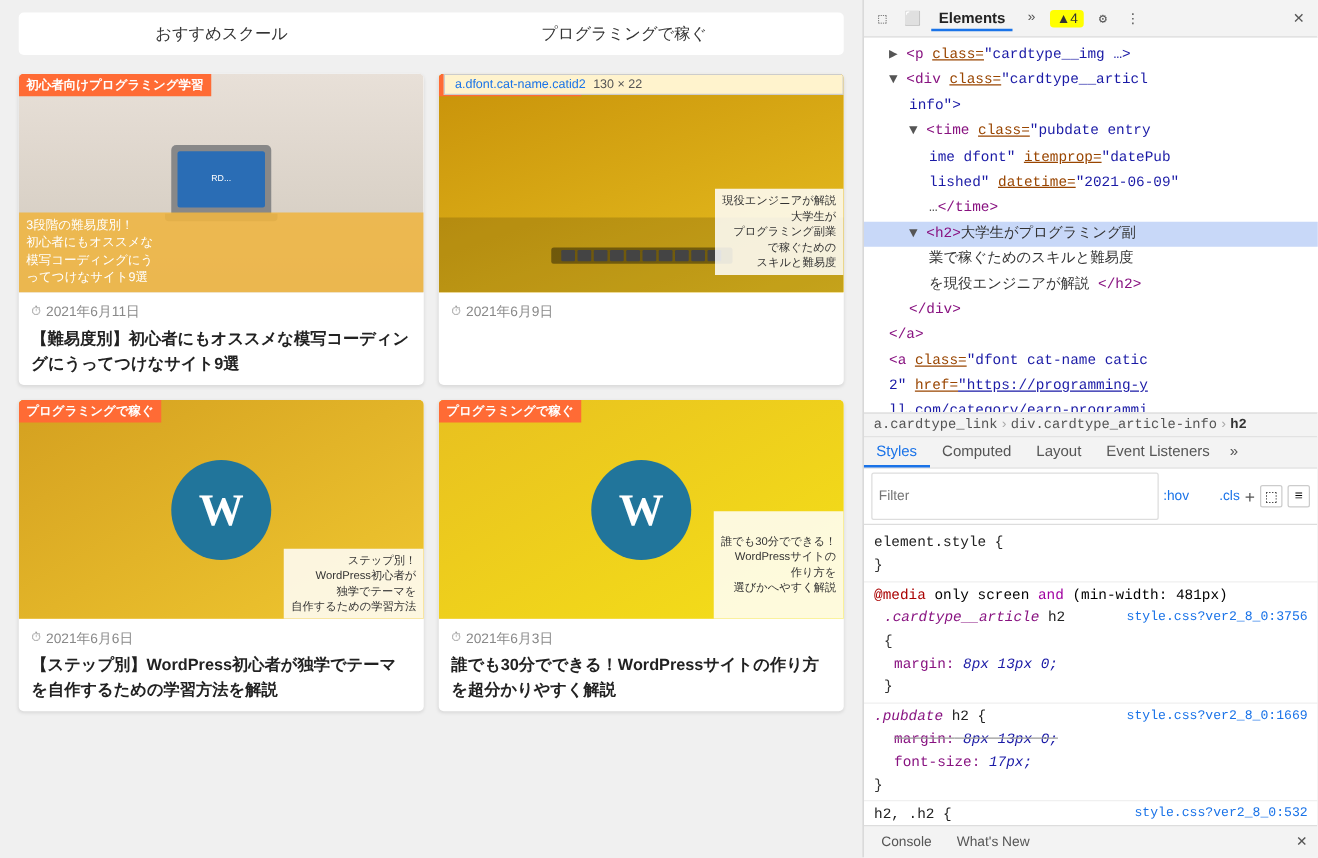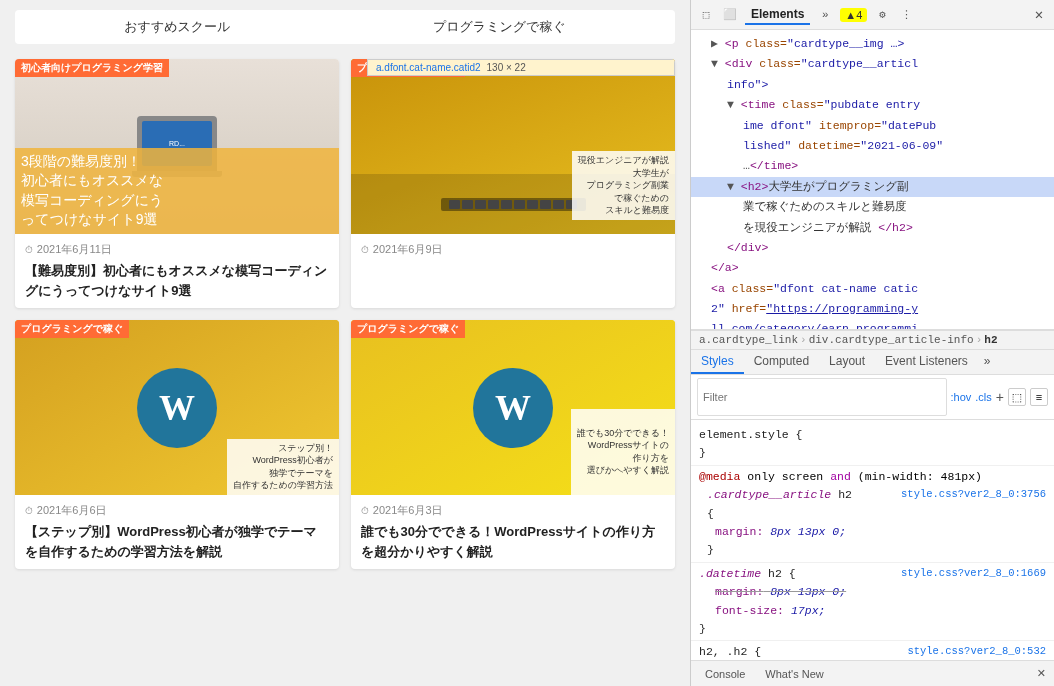--- a/index.html
+++ b/index.html
@@ -155,21 +155,21 @@
       overflow: hidden;
       line-height: 1.6;
       font-size: 11.5px;
     }
 
     .dom-highlighted {
       background: #c8d8f8;
     }
 
     .tag { color: #881280; }
-    .attr-name { color: #994500; }
+    .attr-name { color: #994500; text-decoration: underline; }
     .attr-val { color: #1a1aa6; }
     .attr-link { color: #1a1aa6; text-decoration: underline; }
     .text-node { color: #333; }
     .ellipsis { color: #555; }
     .indent-1 { padding-left: 20px; }
     .indent-2 { padding-left: 36px; }
     .indent-3 { padding-left: 52px; }
     .expander { color: #555; }
 
     
@@ -230,21 +230,21 @@
     .filter-input {
       flex: 1;
       border: 1px solid #ddd;
       border-radius: 2px;
       padding: 12px 5px;
       font-size: 11px;
       outline: none;
     }
 
     .filter-hov { color: #1a73e8; font-size: 11px; cursor: pointer; }
-    .filter-cls { color: #1a73e8; font-size: 11px; cursor: pointer; }
+    .filter-cls { color: #1a73e8; font-size: 11px; cursor: pointer; margin-left: 20px; }
     .filter-plus { color: #555; font-size: 14px; cursor: pointer; }
     .filter-icons { display: flex; gap: 4px; }
     .filter-icon-btn { width: 18px; height: 18px; display: flex; align-items: center; justify-content: center; font-size: 11px; cursor: pointer; border: 1px solid #ccc; border-radius: 2px; }
 
     
     .css-rules {
       padding: 4px 0;
       overflow-y: auto;
       flex: 1;
       font-family: 'Courier New', monospace;
@@ -380,36 +380,36 @@
         <div class="card1-img">
 
           <div style="display:flex;flex-direction:column;align-items:center;">
             <div class="card1-laptop">
               <div class="card1-laptop-screen">
                 <div style="font-size:7px;color:#fff;font-family:Arial;">RD...</div>
               </div>
             </div>
             <div style="width:90px;height:6px;background:#999;border-radius:0 0 3px 3px;"></div>
           </div>
-          <div style="position:absolute;bottom:0;left:0;right:0;background:rgba(240,180,60,0.85);padding:4px 6px;font-size:14px;color:#fff;line-height:1.4;">
+          <div style="position:absolute;bottom:0;left:0;right:0;background:rgba(240,180,60,0.85);padding:4px 6px;font-size:10px;color:#fff;line-height:1.4;">
             3段階の難易度別！<br>初心者にもオススメな<br>模写コーディングにう<br>ってつけなサイト9選
           </div>
         </div>
         <div class="badge-top">初心者向けプログラミング学習</div>
       </div>
       <div class="card-body">
         <div class="card-date">2021年6月11日</div>
         <div class="card-title">【難易度別】初心者にもオススメな模写コーディングにうってつけなサイト9選</div>
       </div>
     </div>
 
     <div class="card">
       <div class="card-thumb">
 
-        <div style="position:absolute;top:0;left:16px;right:0;z-index:10;">
+        <div style="position:absolute;top:0;left:4px;right:0;z-index:10;">
           <div style="background:#fff3cd;border:1px solid #ccc;padding:2px 8px;font-size:10px;display:flex;align-items:center;gap:6px;font-family:Arial;">
             <span style="color:#1a73e8;">a.dfont.cat-name.catid2</span>
             <span style="color:#555;">130 × 22</span>
           </div>
         </div>
         <div class="hands-typing">
 
           <div style="width:100%;height:100%;background:linear-gradient(160deg,#c8920a,#e8c020);position:relative;overflow:hidden;">
             <div style="position:absolute;bottom:0;left:0;right:0;height:60px;background:rgba(0,0,0,0.15);display:flex;align-items:center;justify-content:center;">
               <div style="background:rgba(0,0,0,0.4);padding:2px 8px;border-radius:2px;color:#fff;font-size:9px;display:grid;grid-template-columns:repeat(10,12px);gap:1px;">
@@ -598,21 +598,21 @@
       <div style="padding-left:8px;"><span class="css-brace">{</span></div>
       <div class="css-prop">
         <span class="css-prop-name">margin:</span>
         <span class="css-prop-val"> 8px 13px 0;</span>
       </div>
       <div style="padding-left:8px;"><span class="css-brace">}</span></div>
     </div>
 
     <div class="css-rule">
       <div>
-        <span class="css-selector"><span class="element">.datetime</span> h2 {</span>
+        <span class="css-selector"><span class="element">.pubdate</span> h2 {</span>
         <span class="css-source">style.css?ver2_8_0:1669</span>
       </div>
       <div class="css-prop css-strikethrough">
         <span class="css-prop-name">margin:</span>
         <span class="css-prop-val"> 8px 13px 0;</span>
       </div>
       <div class="css-prop">
         <span class="css-prop-name">font-size:</span>
         <span class="css-prop-val"> 17px;</span>
       </div>

